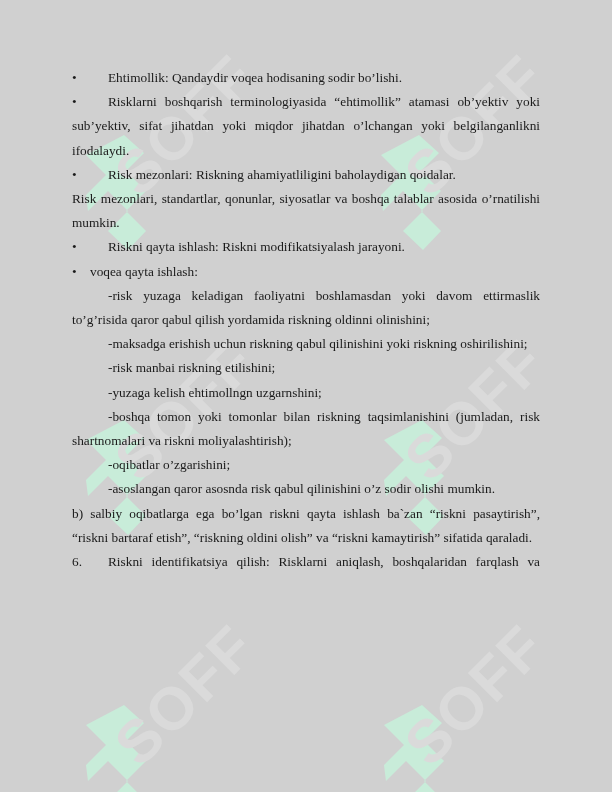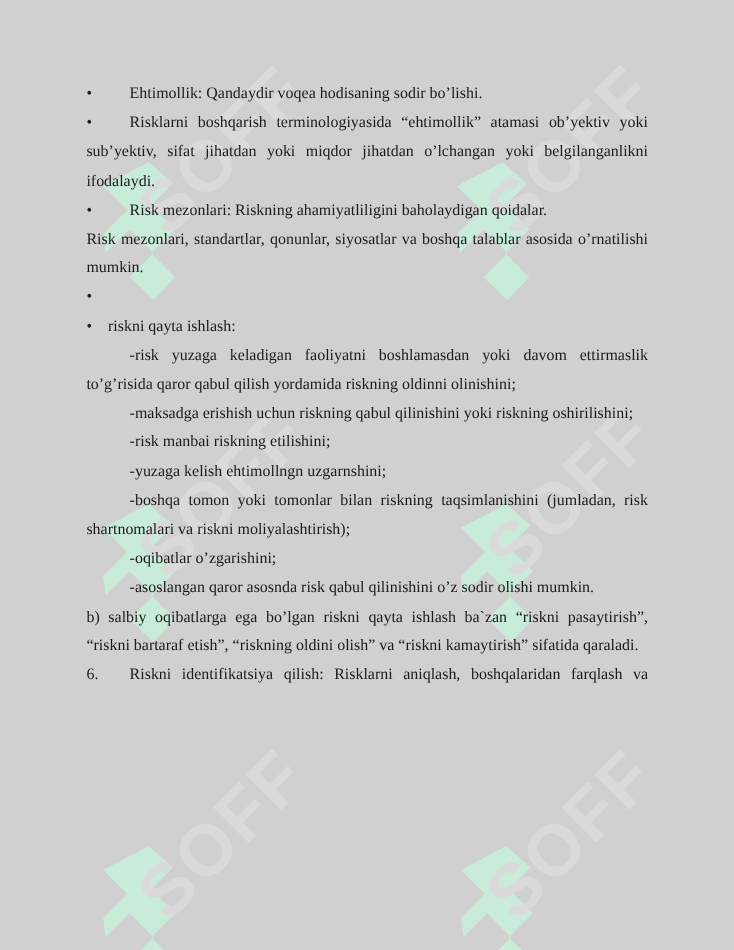--- a/index.html
+++ b/index.html
@@ -73,25 +73,26 @@
 
   <div class="bullet-row p">
     <span class="bullet">•</span>
     <span>Risk mezonlari: Riskning ahamiyatliligini baholaydigan qoidalar.</span>
   </div>
 
   <p class="p">Risk mezonlari, standartlar, qonunlar, siyosatlar va boshqa talablar asosida o’rnatilishi mumkin.</p>
 
   <div class="bullet-row p">
     <span class="bullet">•</span>
+    <span>Riskni qayta ishlash: Riskni modifikatsiyalash jarayoni.</span>
   </div>
 
   <div class="bullet-row p">
     <span class="bullet-short">•</span>
-    <span>riskni qayta ishlash:</span>
+    <span>voqea qayta ishlash:</span>
   </div>
 
   <p class="p indent">-risk yuzaga keladigan faoliyatni boshlamasdan yoki davom ettirmaslik to’g’risida qaror qabul qilish yordamida riskning oldinni olinishini;</p>
   <p class="p indent">-maksadga erishish uchun riskning qabul qilinishini yoki riskning oshirilishini;</p>
   <p class="p indent">-risk manbai riskning etilishini;</p>
   <p class="p indent">-yuzaga kelish ehtimollngn uzgarnshini;</p>
   <p class="p indent">-boshqa tomon yoki tomonlar bilan riskning taqsimlanishini (jumladan, risk shartnomalari va riskni moliyalashtirish);</p>
   <p class="p indent">-oqibatlar o’zgarishini;</p>
   <p class="p indent">-asoslangan qaror asosnda risk qabul qilinishini o’z sodir olishi mumkin.</p>
 

